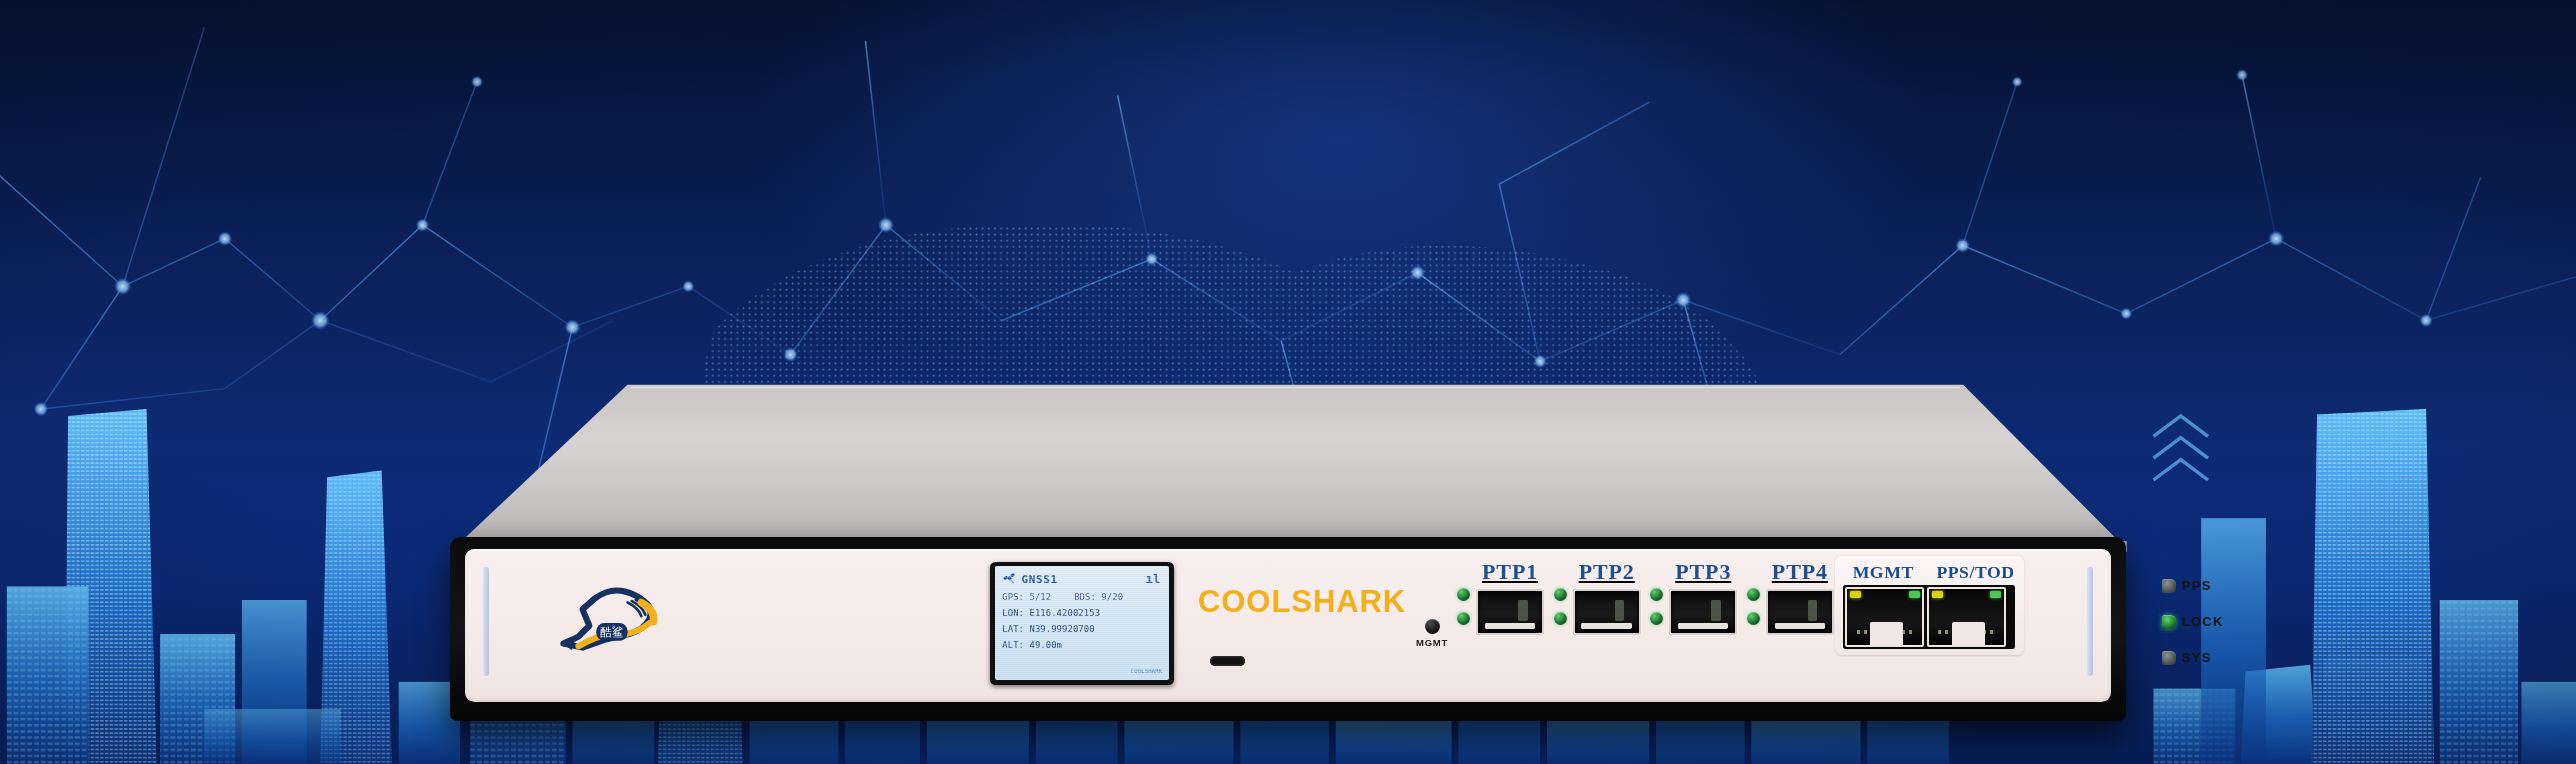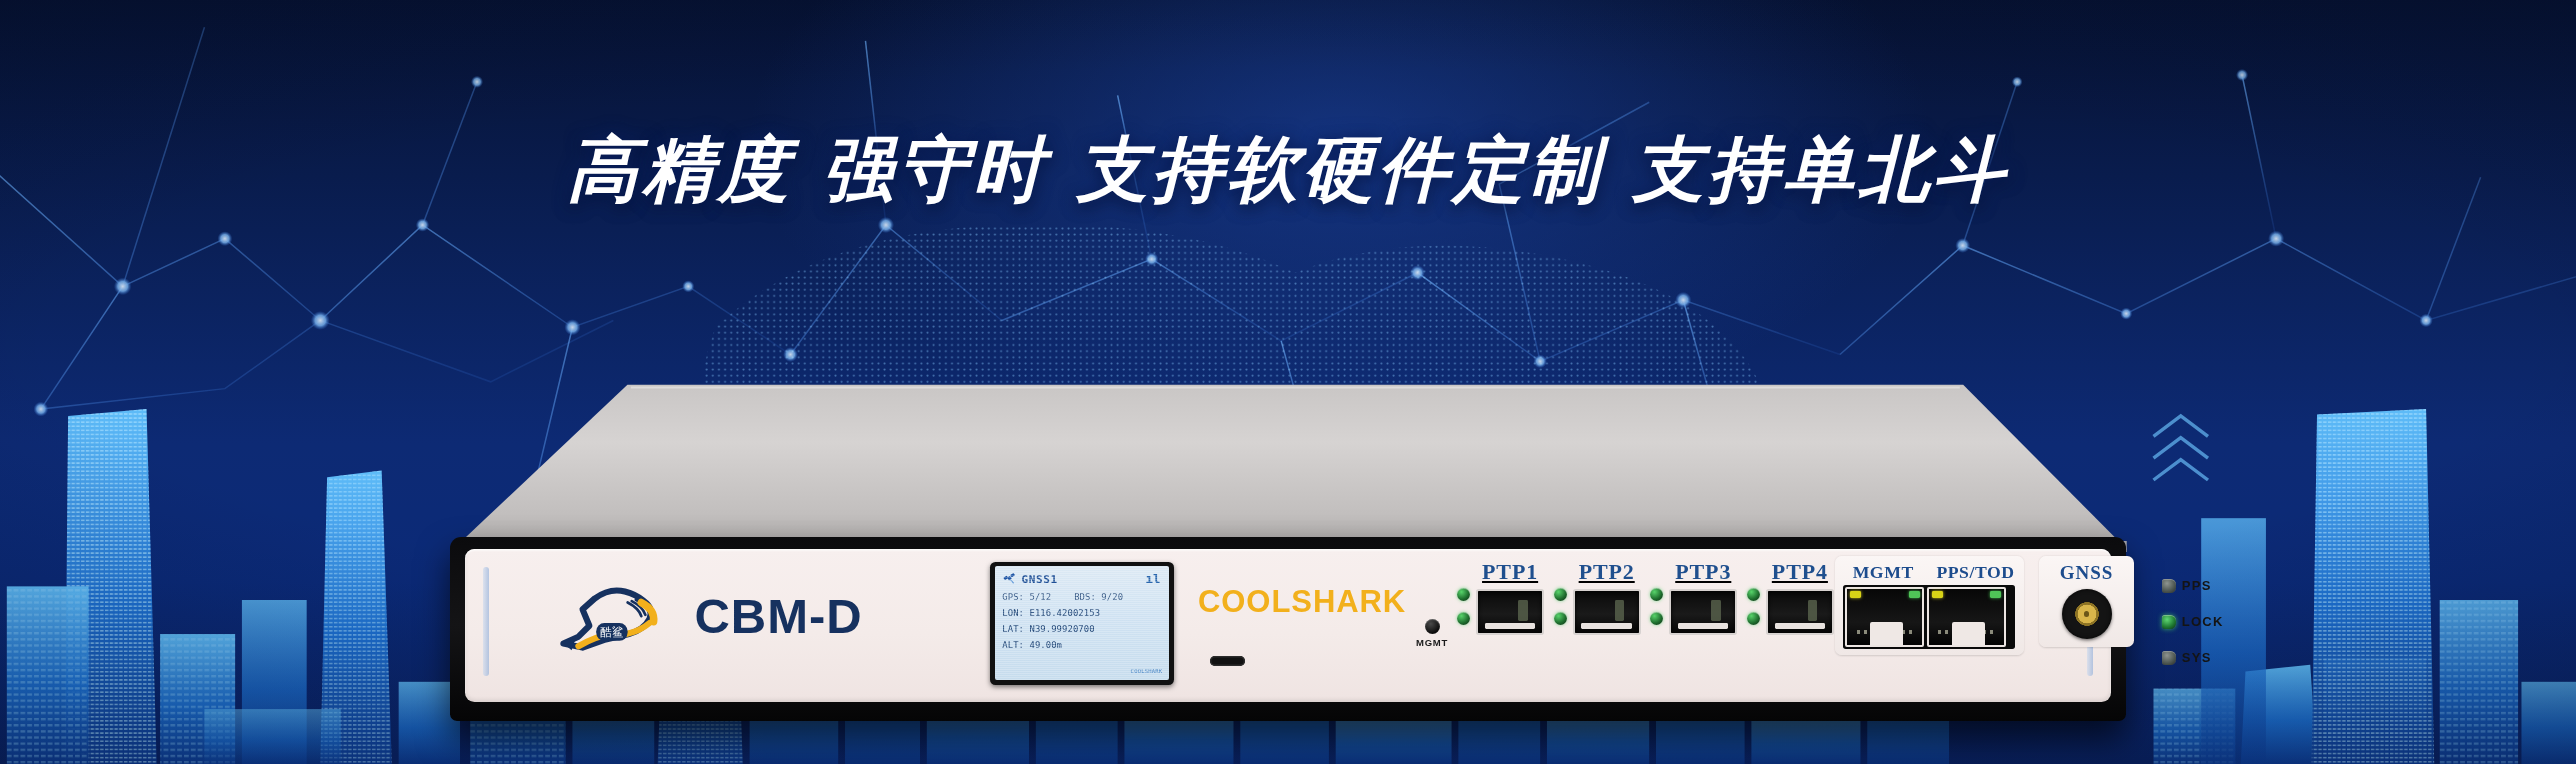--- a/index.html
+++ b/index.html
@@ -418,21 +418,20 @@
         <polyline points="3160,640 3200,610 3240,640"></polyline>
         <polyline points="3160,672 3200,642 3240,672"></polyline>
         <polyline points="3160,704 3200,674 3240,704"></polyline>
       </g>
     </svg>
   </div>
 
   <div class="vignette"></div>
 
   <div class="headline">
-    <div class="hl-line hl-2">高精度 强守时 支持软硬件定制 支持单北斗</div>
   </div>
 
   <div class="device">
 
     <div class="lid">
       <svg viewBox="0 0 2540 250" preserveAspectRatio="none">
         <defs>
           <linearGradient id="lidg" x1="0" y1="0" x2="0" y2="1">
             <stop offset="0%" stop-color="#c9c6c5"></stop>
             <stop offset="35%" stop-color="#d6d3d2"></stop>
@@ -461,21 +460,20 @@
               <path d="M118 46 q16 8 20 20" stroke="#16315f" stroke-width="4" fill="none" stroke-linecap="round"></path>
               <path d="M124 44 q16 8 20 20" stroke="#16315f" stroke-width="4" fill="none" stroke-linecap="round"></path>
               <path d="M130 42 q16 8 20 20" stroke="#16315f" stroke-width="4" fill="none" stroke-linecap="round"></path>
               <path d="M138 46 q20 10 18 28" stroke="#f2b01c" stroke-width="11" fill="none" stroke-linecap="round"></path>
               <path d="M150 76 q-14 12 -34 16" stroke="#f2b01c" stroke-width="9" fill="none" stroke-linecap="round"></path>
               <path d="M46 110 q24 -14 54 -20" stroke="#f2b01c" stroke-width="9" fill="none" stroke-linecap="round"></path>
               <rect x="72" y="76" width="46" height="26" rx="12" fill="#16315f"></rect>
               <text x="95" y="95" font-family="DejaVu Sans, sans-serif" font-size="17" fill="#ffffff" text-anchor="middle">酷鲨</text>
             </svg>
           </div>
-          <div class="model-name">CBM-D</div>
         </div>
 
         <div class="lcd-frame">
           <div class="lcd">
             <div class="lcd-top">
               <svg class="sat-ico" viewBox="0 0 24 24">
                 <g fill="#1e55a5">
                   <rect x="2" y="8" width="7" height="5" rx="1" transform="rotate(-35 5.5 10.5)"></rect>
                   <rect x="14" y="3" width="7" height="5" rx="1" transform="rotate(-35 17.5 5.5)"></rect>
                   <rect x="9" y="8" width="6" height="6" rx="1.5" transform="rotate(-35 12 11)"></rect>
@@ -568,24 +566,20 @@
             </div>
             <div class="rj45">
               <span class="ledy"></span>
               <span class="ledg"></span>
               <span class="pins"></span>
               <span class="tab"></span>
             </div>
           </div>
         </div>
 
-        <div class="gnss-block">
-          <div class="gnss-lbl">GNSS</div>
-          <div class="sma"></div>
-        </div>
 
         <div class="status-leds">
           <div class="status-row">
             <span class="s-led"></span>
             <span class="s-lbl">PPS</span>
           </div>
           <div class="status-row">
             <span class="s-led on"></span>
             <span class="s-lbl">LOCK</span>
           </div>

